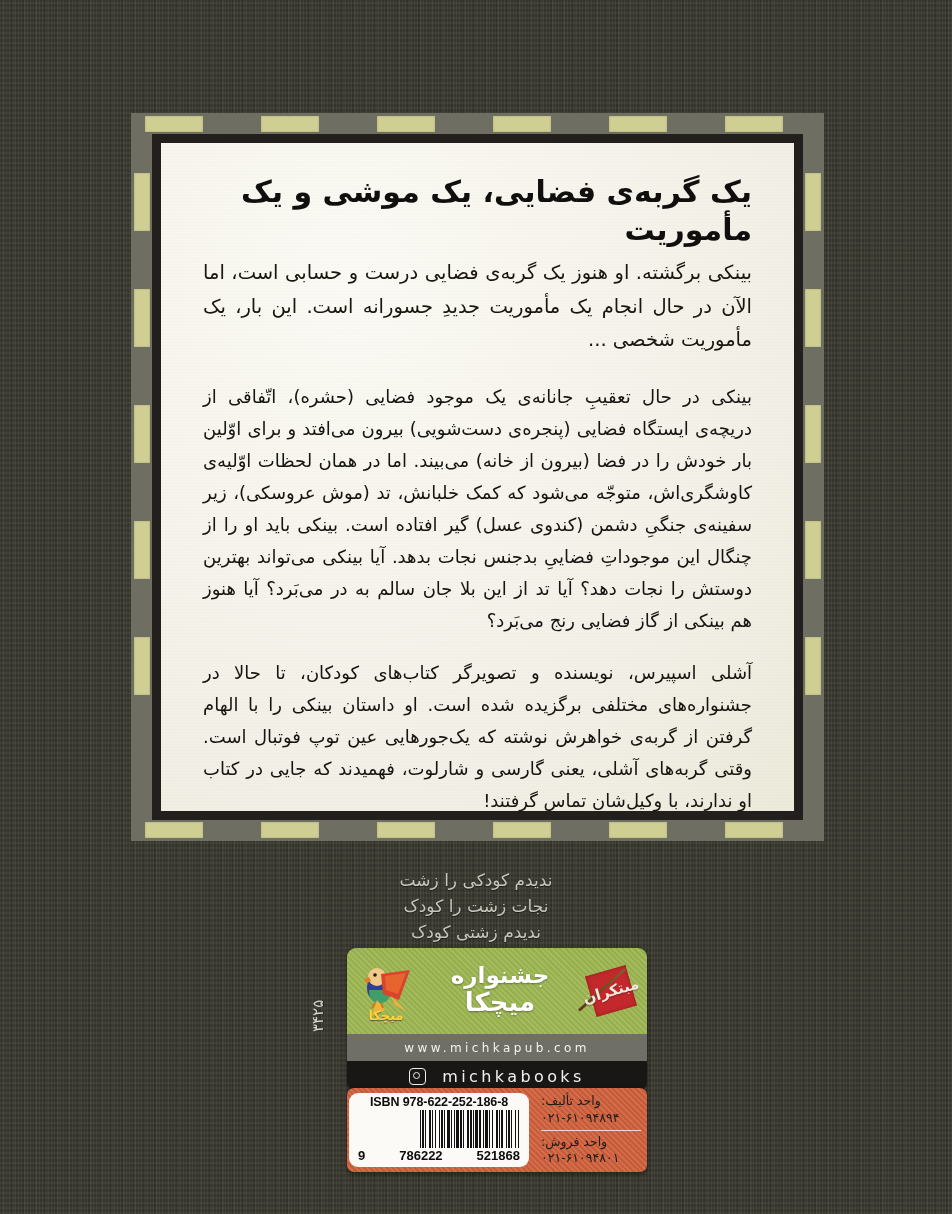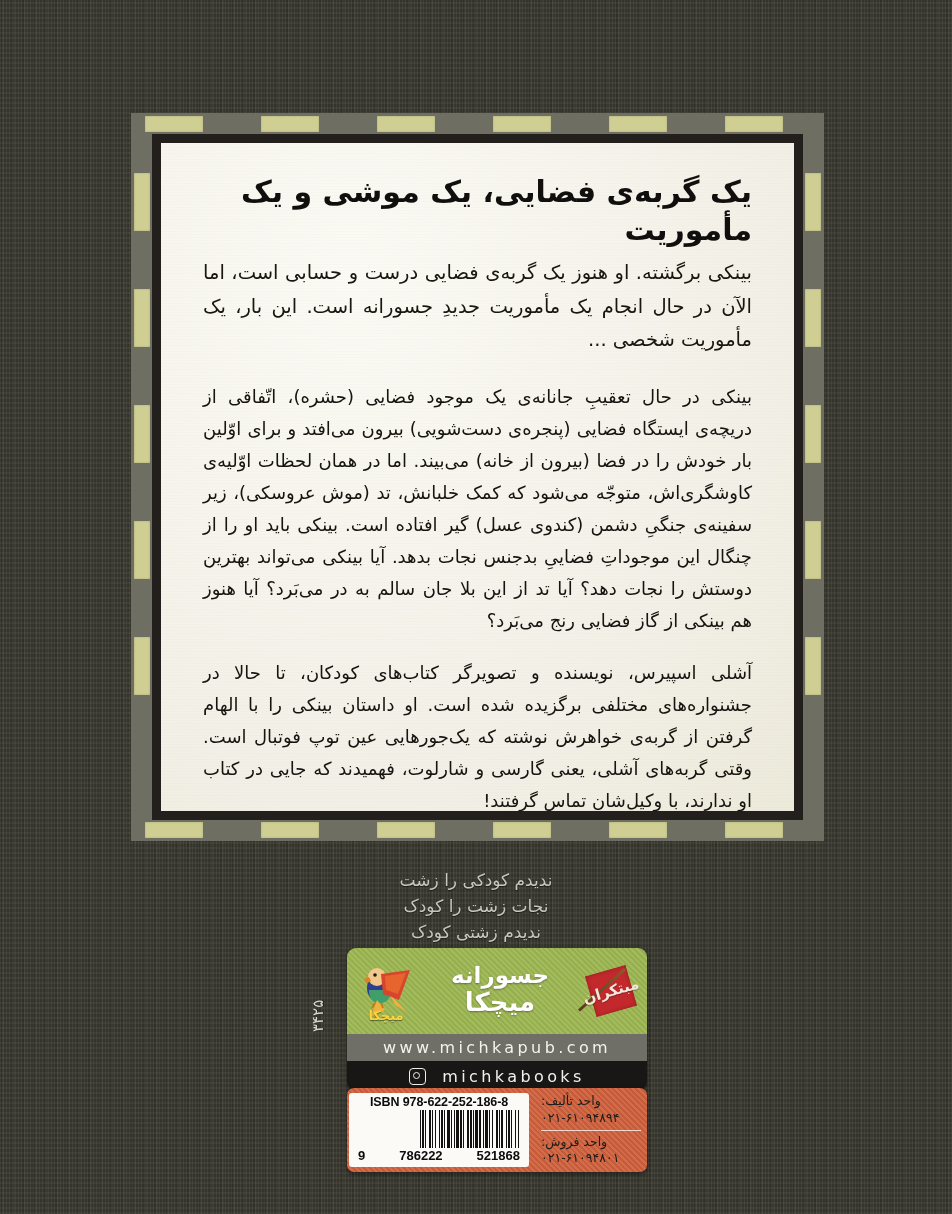--- a/index.html
+++ b/index.html
@@ -233,21 +233,21 @@
     direction: rtl;
   }
 
   .pub-url {
     height: 27px;
     background: #6f6f68;
     color: #f3f2ee;
     display: flex;
     align-items: center;
     justify-content: center;
-    font-size: 16px;
+    font-size: 12px;
     letter-spacing: 3.4px;
     direction: ltr;
   }
   .pub-social {
     height: 30px;
     background: #181715;
     color: #f1f0ec;
     display: flex;
     align-items: center;
     justify-content: center;
@@ -302,21 +302,21 @@
   }
   .contact .row { padding: 3px 0; text-align: left; }
   .contact .row + .row { border-top: 1px solid rgba(255,255,255,.75); }
   .contact .lbl { letter-spacing: 1.5px; }
   .contact .num { letter-spacing: .5px; direction: rtl; }
 
   .barcode-card {
     flex: 1 1 auto;
     margin: 5px 6px 5px 2px;
     background: #fbfaf7;
-    border-radius: 3px;
+    border-radius: 9px;
     display: flex;
     flex-direction: column;
     align-items: center;
     justify-content: flex-start;
     padding-top: 2px;
     box-sizing: border-box;
     text-align: center;
   }
   .isbn-text {
     font-family: "Liberation Sans", sans-serif;
@@ -422,21 +422,21 @@
 
     <div class="pub-green">
 
       <div class="stamp">
         <div class="pen"></div>
         <div class="diamond"></div>
         <div class="stampglyph">مبتکران</div>
       </div>
 
       <div class="pub-name">
-        <div class="l1">جسورانه</div>
+        <div class="l1">جشنواره</div>
         <div class="l2">میچکا</div>
       </div>
 
       <div class="bird">
         <svg viewBox="0 0 62 62" width="62" height="62" aria-hidden="true">
 
           <ellipse cx="24" cy="28" rx="12" ry="14" fill="#2f3e8f"></ellipse>
           <path d="M14 30 Q14 44 26 43 Q36 42 35 30 Z" fill="#3f9e6a"></path>
 
           <circle cx="22" cy="17" r="9" fill="#f2c98a"></circle>

